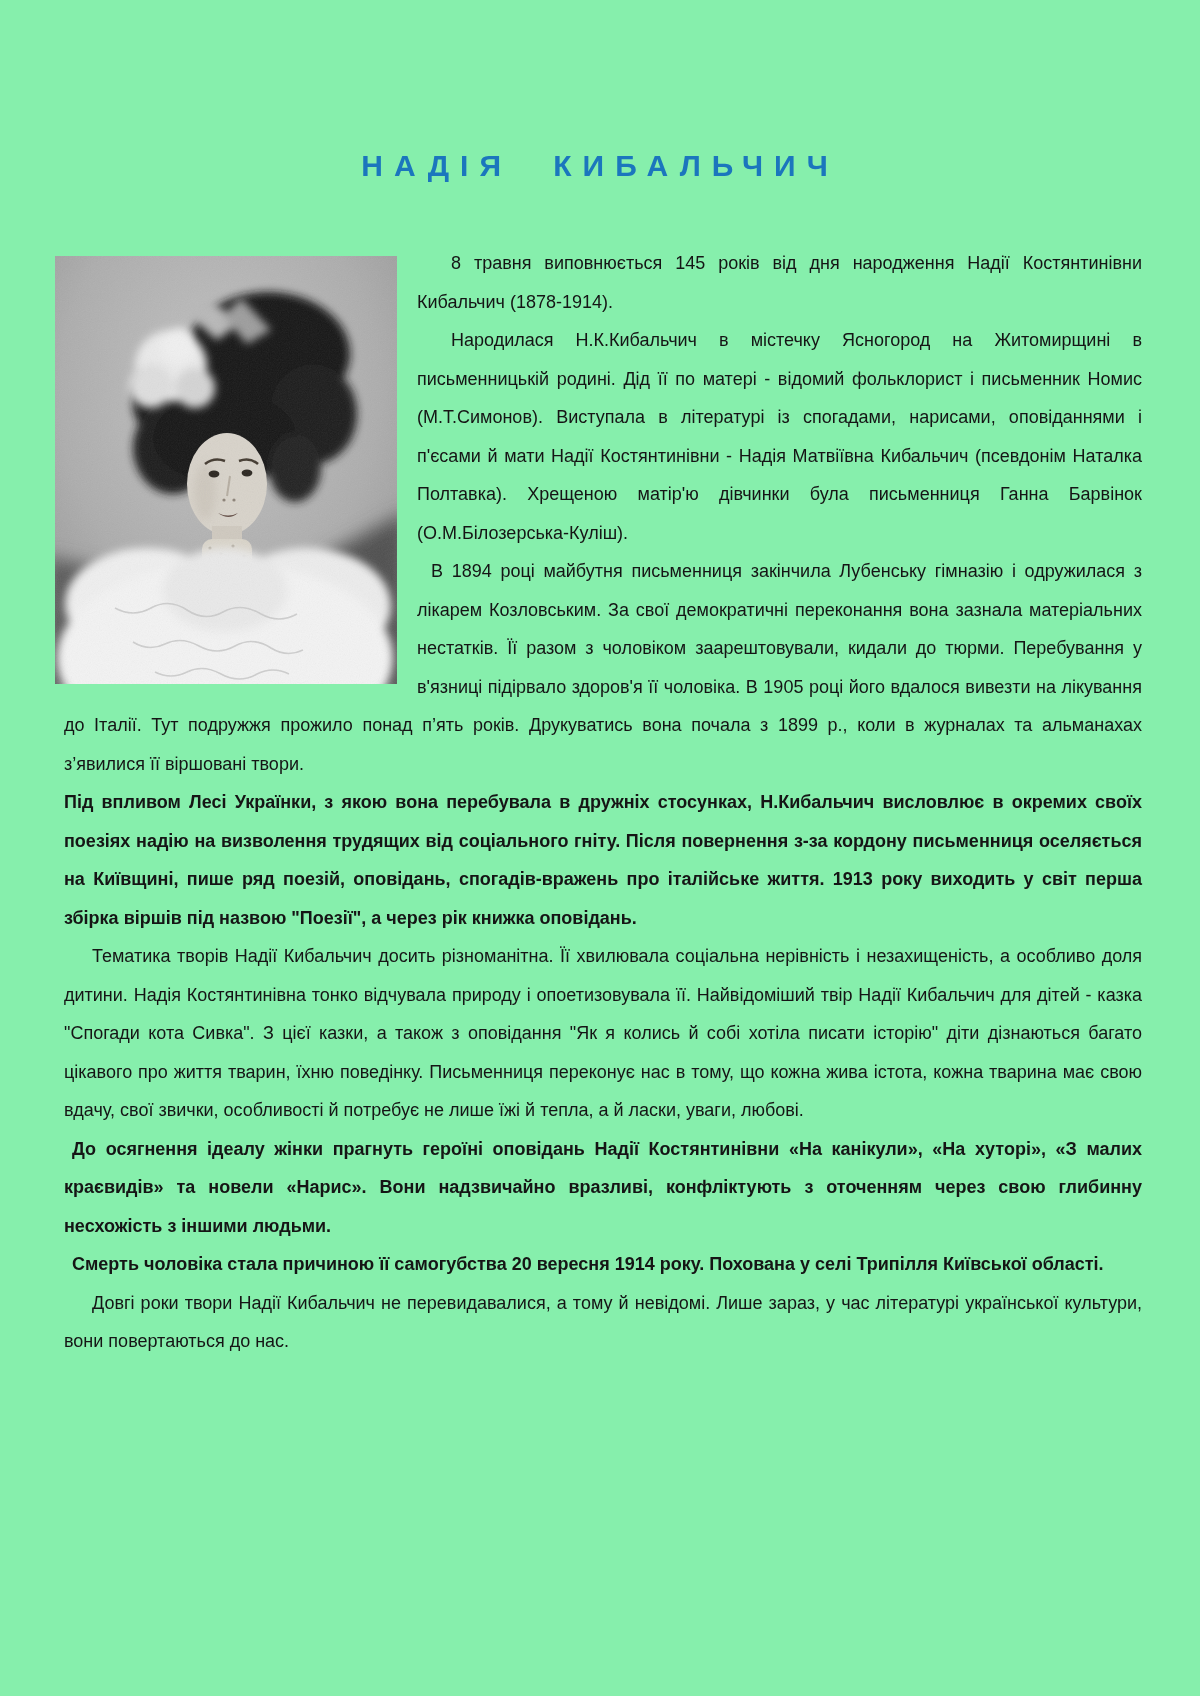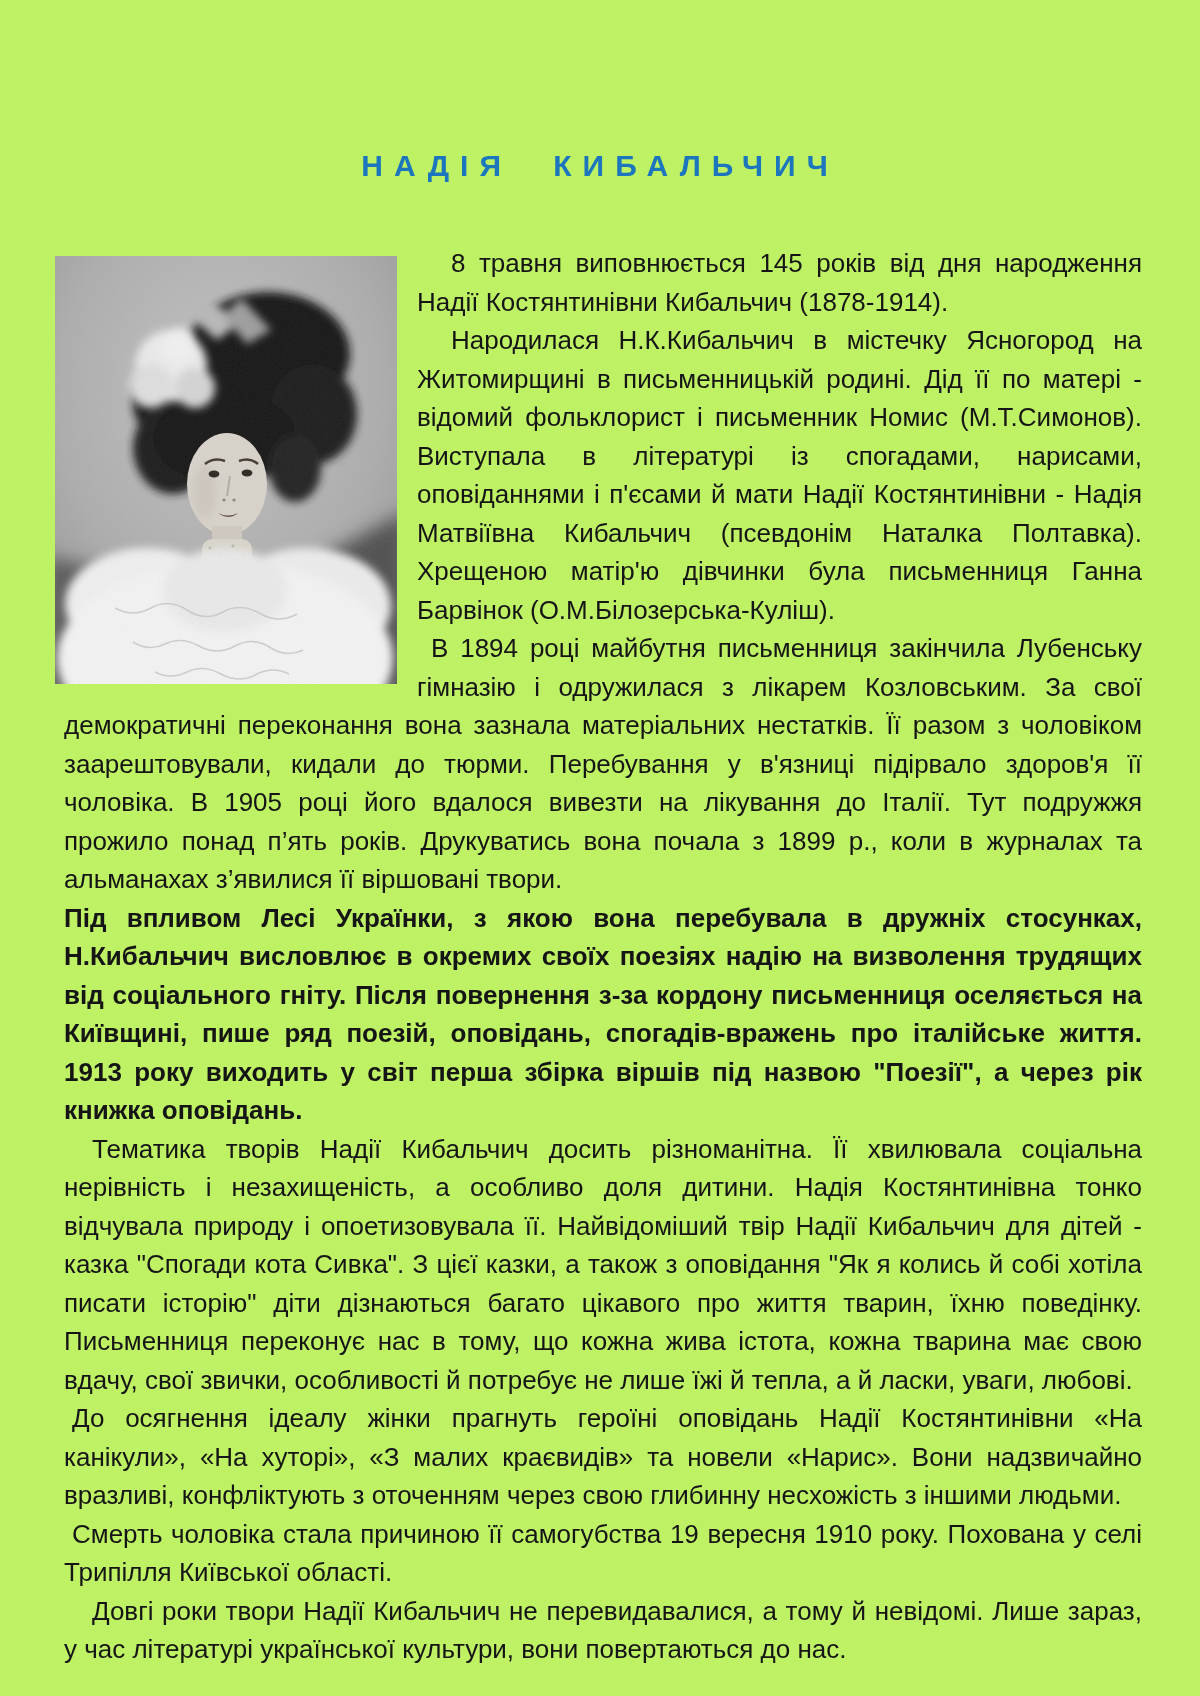--- a/index.html
+++ b/index.html
@@ -1,48 +1,48 @@
 <!DOCTYPE html>
 <html lang="uk"><head>
 <meta charset="utf-8">
 <style>
   html, body { margin: 0; padding: 0; background: #ffffff; }
   .page {
     position: relative;
     width: 1200px;
     height: 1696px;
     margin: 0 auto;
-    background: #bef264;
+    background: #86efac;
     font-family: "Liberation Sans", sans-serif;
     color: #151515;
     overflow: hidden;
   }
   .doc-title {
     margin: 0;
     padding-top: 148px;
     text-align: center;
     color: #1b76bd;
     font-size: 30px;
     line-height: 36px;
     font-weight: 700;
     letter-spacing: 11px;
     word-spacing: 22px;
   }
   .article {
     margin: 60px 58px 0 64px;
-    font-size: 26px;
+    font-size: 18px;
     line-height: 38.5px;
     text-align: justify;
     color: #151515;
   }
   .article p { margin: 0; padding: 0; }
   .ind-lg  { text-indent: 34px; }
   .ind-md  { text-indent: 28px; }
   .ind-sm  { text-indent: 14px; }
-  .ind-xs  { text-indent: 8px;  }
+  .ind-xs  { text-indent: 8px; font-weight: bold;  }
   .ind-no  { text-indent: 0; font-weight: bold;    }
   .photo-figure {
     float: left;
     width: 342px;
     height: 428px;
     margin: 12px 20px 6px -9px;
   }
   .photo-figure svg { display: block; width: 342px; height: 428px; }
 </style>
 </head>
@@ -145,17 +145,17 @@
         <rect width="342" height="428" filter="url(#grain)" opacity="0.10"></rect>
       </svg>
     </figure>
 
     <p class="ind-lg">8 травня виповнюється 145 років від дня народження Надії Костянтинівни Кибальчич (1878-1914).</p>
     <p class="ind-lg">Народилася Н.К.Кибальчич в містечку Ясногород на Житомирщині в письменницькій родині. Дід її по матері - відомий фольклорист і письменник Номис (М.Т.Симонов). Виступала в літературі із спогадами, нарисами, оповіданнями і п'єсами й мати Надії Костянтинівни - Надія Матвіївна Кибальчич (псевдонім Наталка Полтавка). Хрещеною матір'ю дівчинки була письменниця Ганна Барвінок (О.М.Білозерська-Куліш).</p>
     <p class="ind-sm">В 1894 році майбутня письменниця закінчила Лубенську гімназію і одружилася з лікарем Козловським. За свої демократичні переконання вона зазнала матеріальних нестатків. Її разом з чоловіком заарештовували, кидали до тюрми. Перебування у в'язниці підірвало здоров'я її чоловіка. В 1905 році його вдалося вивезти на лікування до Італії. Тут подружжя прожило понад п’ять років. Друкуватись вона почала з 1899 р., коли в журналах та альманахах з’явилися її віршовані твори.</p>
     <p class="ind-no">Під впливом Лесі Українки, з якою вона перебувала в дружніх стосунках, Н.Кибальчич висловлює в окремих своїх поезіях надію на визволення трудящих від соціального гніту. Після повернення з-за кордону письменниця оселяється на Київщині, пише ряд поезій, оповідань, спогадів-вражень про італійське життя. 1913 року виходить у світ перша збірка віршів під назвою "Поезії", а через рік книжка оповідань.</p>
     <p class="ind-md">Тематика творів Надії Кибальчич досить різноманітна. Її хвилювала соціальна нерівність і незахищеність, а особливо доля дитини. Надія Костянтинівна тонко відчувала природу і опоетизовувала її. Найвідоміший твір Надії Кибальчич для дітей - казка "Спогади кота Сивка". З цієї казки, а також з оповідання "Як я колись й собі хотіла писати історію" діти дізнаються багато цікавого про життя тварин, їхню поведінку. Письменниця переконує нас в тому, що кожна жива істота, кожна тварина має свою вдачу, свої звички, особливості й потребує не лише їжі й тепла, а й ласки, уваги, любові.</p>
     <p class="ind-xs">До осягнення ідеалу жінки прагнуть героїні оповідань Надії Костянтинівни «На канікули», «На хуторі», «З малих краєвидів» та новели «Нарис». Вони надзвичайно вразливі, конфліктують з оточенням через свою глибинну несхожість з іншими людьми.</p>
-    <p class="ind-xs">Смерть чоловіка стала причиною її самогубства 19 вересня 1910 року. Похована у селі Трипілля Київської області.</p>
+    <p class="ind-xs">Смерть чоловіка стала причиною її самогубства 20 вересня 1914 року. Похована у селі Трипілля Київської області.</p>
     <p class="ind-md">Довгі роки твори Надії Кибальчич не перевидавалися, а тому й невідомі. Лише зараз, у час літературі української культури, вони повертаються до нас.</p>
 
   </div>
 </div>
 
 </body></html>

